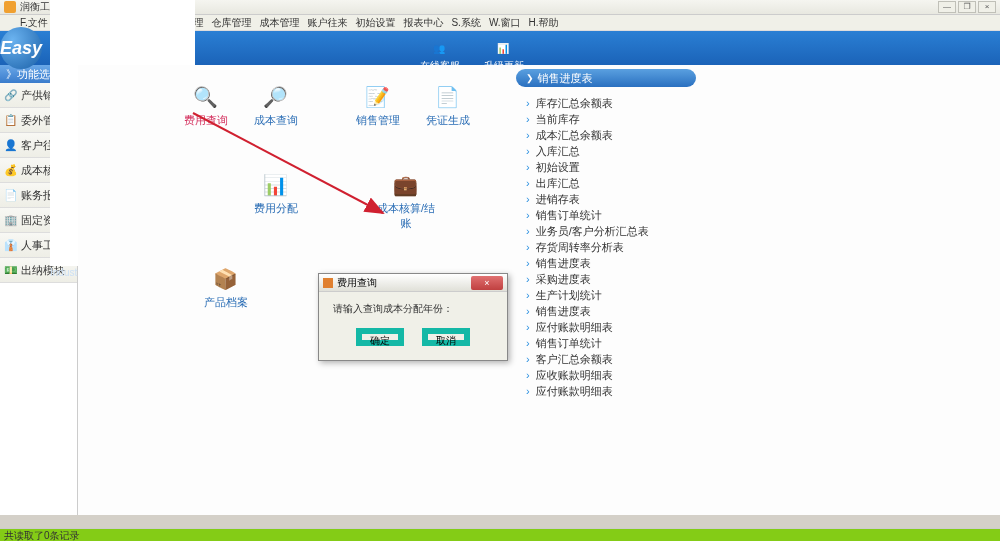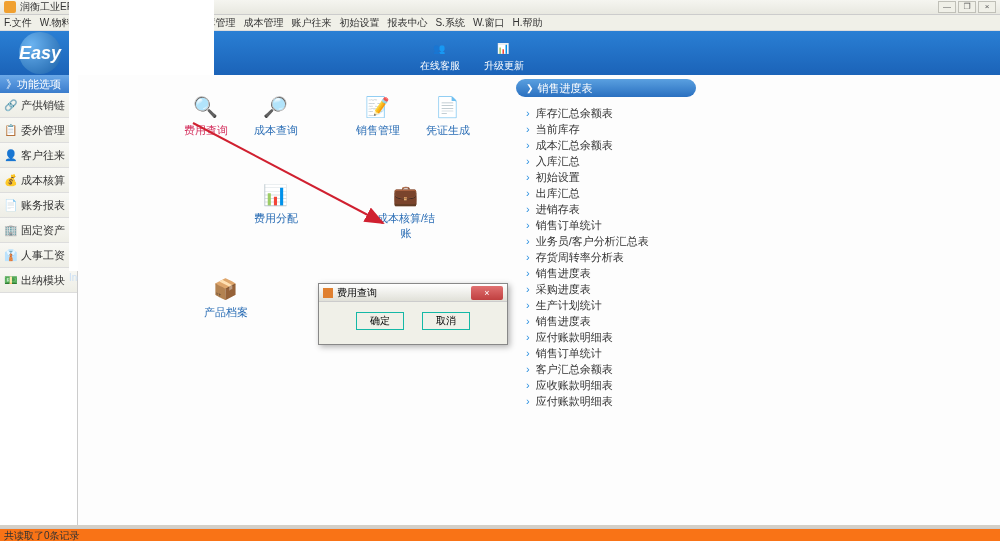--- a/index.html
+++ b/index.html
@@ -6,25 +6,25 @@
 body { width: 1000px; height: 541px; background: #d4d0c8; overflow: hidden; position: relative; font-size: 11px; }
 
 
 .titlebar { height: 15px; background: linear-gradient(#f5f5f0,#e8e8e0); display: flex; align-items: center; padding: 0 4px; border-bottom: 1px solid #ccc; }
 .titlebar .icon { width: 12px; height: 12px; background: #f0a030; border-radius: 2px; margin-right: 4px; }
 .titlebar .title { font-size: 10px; color: #333; flex: 1; }
 .win-controls { display: flex; gap: 2px; }
 .win-btn { width: 18px; height: 12px; background: #f0f0e8; border: 1px solid #c0c0b8; font-size: 8px; text-align: center; line-height: 10px; color: #555; }
 
 
-.menubar { height: 16px; background: #f0f0e8; display: flex; align-items: center; padding: 0 4px; border-bottom: 1px solid #ddd; }
+.menubar { height: 16px; background: #f0f0e8; display: flex; align-items: center; padding: 0 20px; border-bottom: 1px solid #ddd; }
 .menubar span { font-size: 10px; color: #333; margin-right: 8px; cursor: pointer; }
 
 
-.banner { height: 44px; background: linear-gradient(#2a7fd4,#1b63b8); display: flex; align-items: center; padding-left: 19px; position: relative; }
+.banner { height: 34px; background: linear-gradient(#2a7fd4,#1b63b8); display: flex; align-items: center; padding-left: 0; position: relative; }
 .logo-circle { width: 42px; height: 42px; background: radial-gradient(circle at 30% 30%, #6bb3f0, #1a60a8); border-radius: 50%; display: flex; align-items: center; justify-content: center; color: #fff; font-size: 18px; font-weight: bold; font-style: italic; margin-right: 8px; }
 .banner-text .main { color: #fff; font-size: 18px; font-weight: bold; }
 .banner-text .main small { font-size: 12px; font-weight: normal; }
 .banner-text .sub { color: #cce0f5; font-size: 10px; }
 .banner-icons { position: absolute; left: 420px; top: 8px; display: flex; gap: 24px; }
 .banner-icon { text-align: center; color: #fff; font-size: 10px; }
 .banner-icon .ico { width: 24px; height: 18px; margin: 0 auto 2px; display: flex; align-items: center; justify-content: center; }
 
 
 .main { display: flex; height: 450px; background: #fff; }
@@ -52,32 +52,32 @@
 .dialog-title .dt-text { flex: 1; }
 .dialog-title .dt-close { width: 32px; height: 14px; background: linear-gradient(#e07070,#c04040); color: #fff; text-align: center; font-size: 9px; line-height: 14px; border-radius: 2px; cursor: pointer; }
 .dialog-body { padding: 10px 14px 14px; }
 .dialog-body .prompt { font-size: 10px; color: #333; margin-bottom: 12px; }
 .year-row { text-align: center; margin-bottom: 16px; }
 .year-input { width: 52px; height: 16px; border: 1px solid #888; font-size: 10px; padding: 0 2px; text-align: left; }
 .spinner { display: inline-block; width: 12px; height: 16px; border: 1px solid #888; border-left: none; vertical-align: top; background: #f0f0e8; position: relative; }
 .spinner::before { content: ""; position: absolute; top: 3px; left: 3px; border-left: 3px solid transparent; border-right: 3px solid transparent; border-bottom: 4px solid #333; }
 .spinner::after { content: ""; position: absolute; bottom: 3px; left: 3px; border-left: 3px solid transparent; border-right: 3px solid transparent; border-top: 4px solid #333; }
 .dialog-buttons { display: flex; justify-content: center; gap: 18px; }
-.dlg-btn { width: 48px; height: 18px; background: #f0f0e8; border: 1px solid #14b8a6; font-size: 10px; cursor: pointer; }
+.dlg-btn { width: 48px; height: 18px; background: #f0f0e8; border: 6px solid #14b8a6; font-size: 10px; cursor: pointer; }
 
 
 .quick-panel { position: absolute; left: 438px; top: 4px; width: 180px; }
 .quick-header { height: 18px; background: linear-gradient(#5aa0e0,#2a70c0); border-radius: 9px; display: flex; align-items: center; padding: 0 10px; color: #fff; font-size: 11px; }
 .quick-header .qh-arrow { margin-right: 4px; font-size: 9px; }
 .quick-list { margin-top: 8px; padding-left: 10px; }
 .quick-item { display: flex; align-items: center; height: 16px; font-size: 11px; color: #333; cursor: pointer; }
 .quick-item .qi-arrow { color: #2a90e0; margin-right: 6px; font-size: 11px; }
 
 
-.statusbar { position: absolute; left: 0; bottom: 0; width: 100%; height: 13px; background: #f97316; border-top: 1px solid #ccc; font-size: 10px; color: #333; padding-left: 4px; line-height: 13px; }
+.statusbar { position: absolute; left: 0; bottom: 0; width: 100%; height: 13px; background: #84cc16; border-top: 1px solid #ccc; font-size: 10px; color: #333; padding-left: 4px; line-height: 13px; }
 </style>
 </head>
 <body>
 
 <div class="titlebar">
   <div class="icon"></div>
   <div class="title">润衡工业ERP - [主窗口]</div>
   <div class="win-controls">
     <div class="win-btn">—</div>
     <div class="win-btn">❐</div>
@@ -202,20 +202,21 @@
       <line x1="115" y1="48" x2="305" y2="148" stroke="#d02030" stroke-width="2" marker-end="url(#ah)"></line>
     </svg>
 
     <div class="dialog">
       <div class="dialog-title">
         <div class="dt-icon"></div>
         <div class="dt-text">费用查询</div>
         <div class="dt-close">×</div>
       </div>
       <div class="dialog-body">
+        <div class="prompt">请输入查询成本分配年份：</div>
         <div class="dialog-buttons">
           <button class="dlg-btn">确定</button>
           <button class="dlg-btn">取消</button>
         </div>
       </div>
     </div>
 
     <div class="quick-panel">
       <div class="quick-header">
         <span class="qh-arrow">❯</span>

